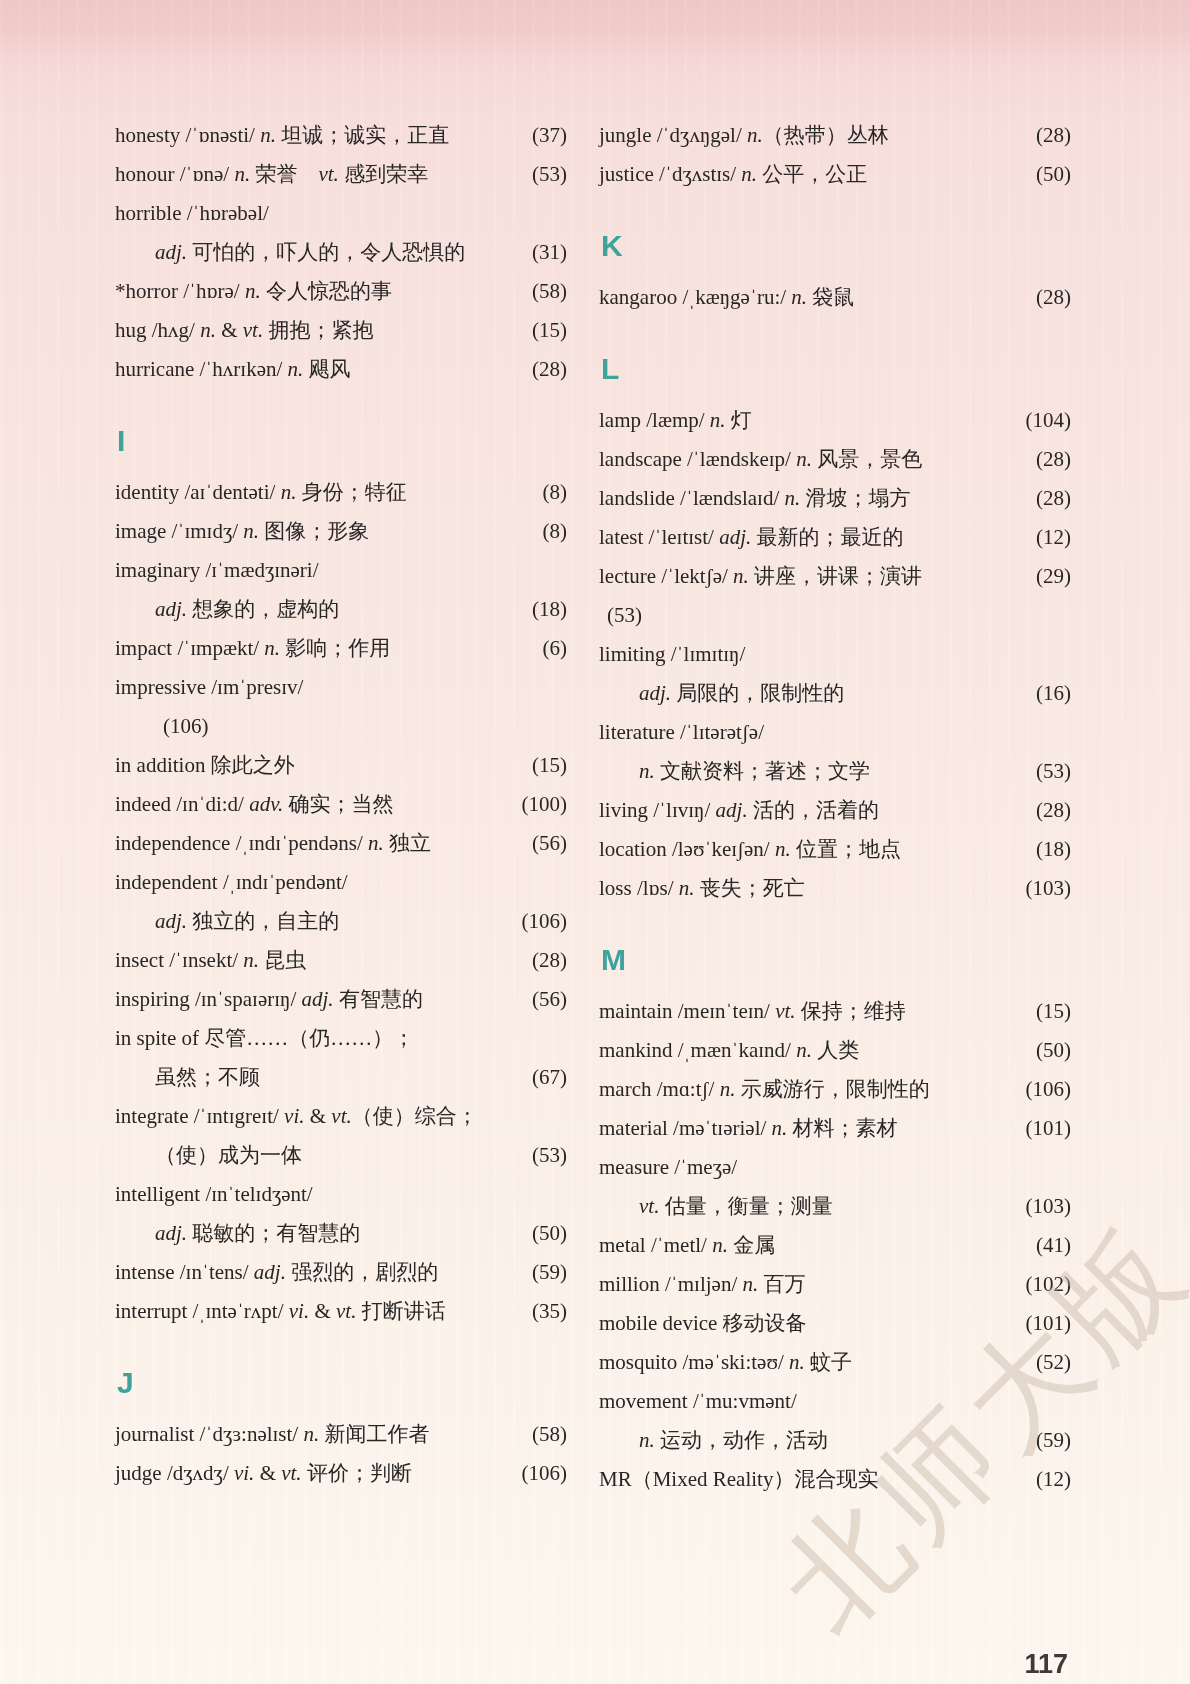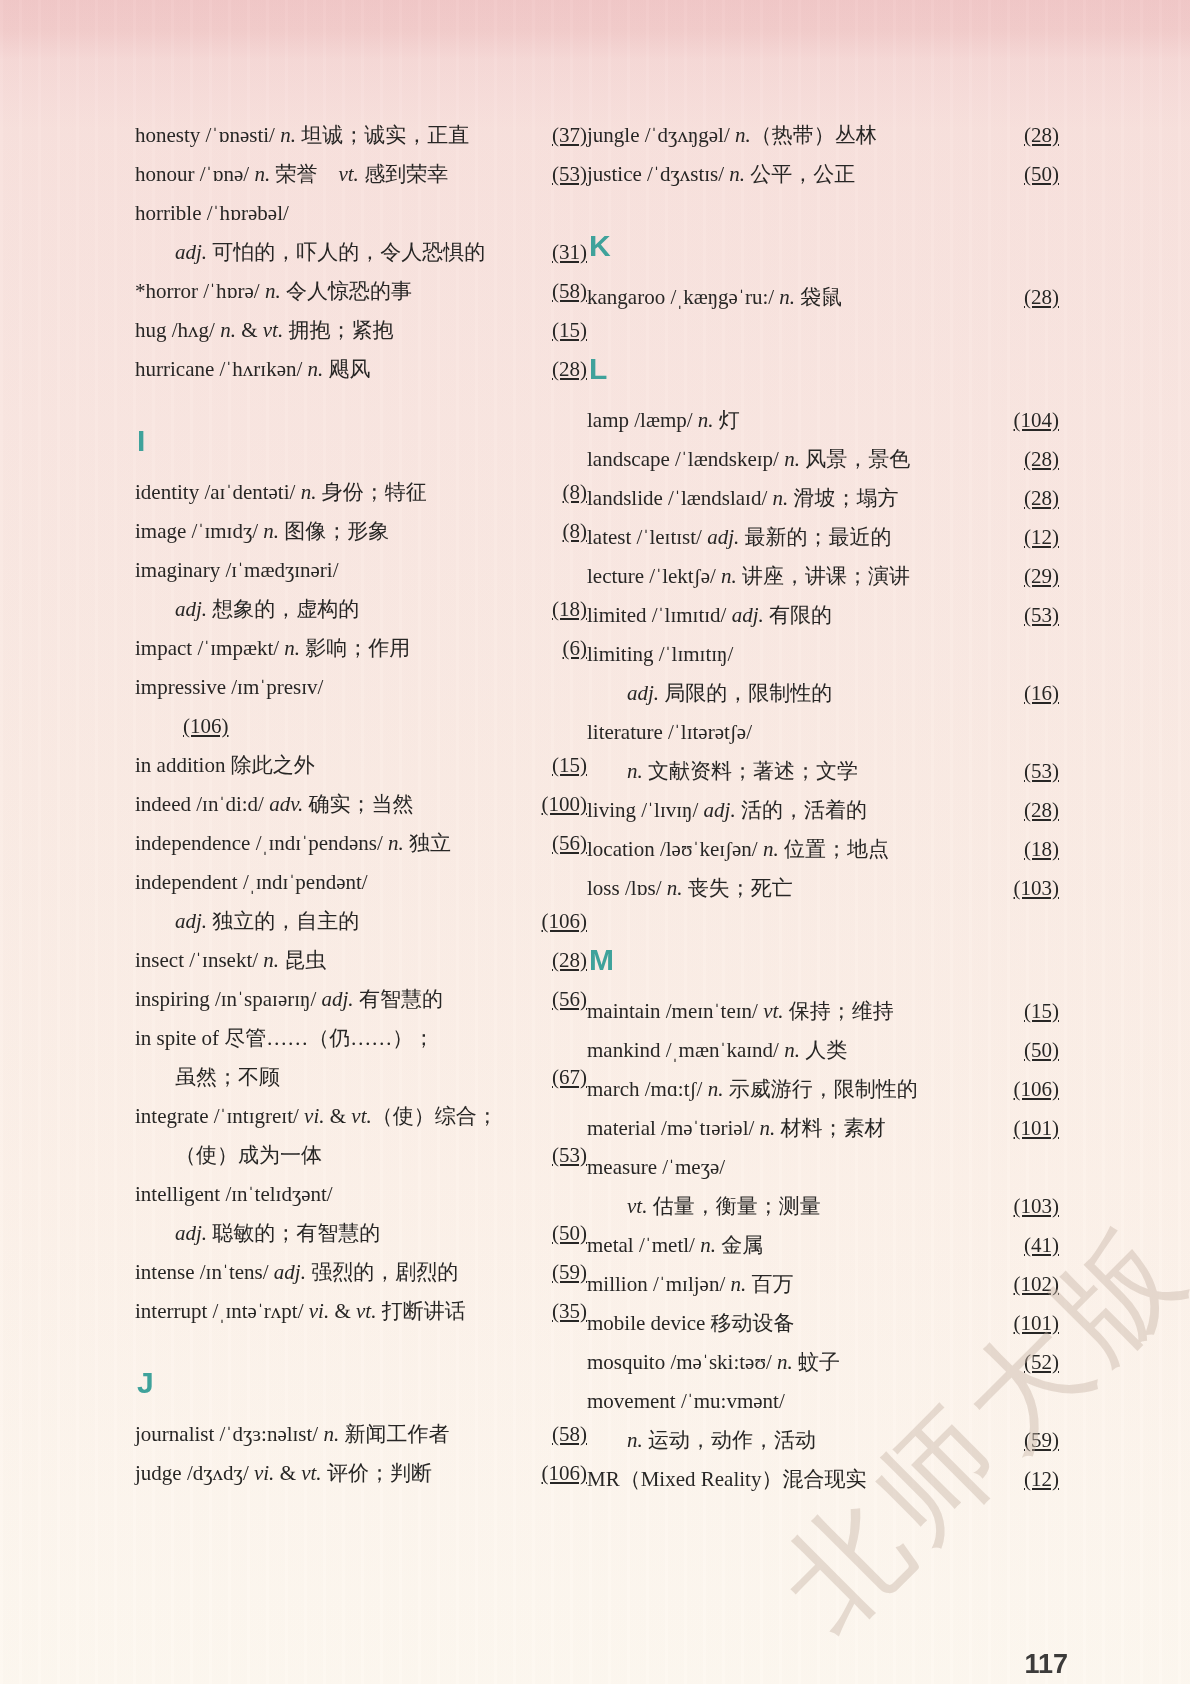--- a/index.html
+++ b/index.html
@@ -14,37 +14,37 @@
     font-family:"Liberation Serif","DejaVu Serif",serif;
     color:#272625;
   }
   .page::before{
     content:"";position:absolute;inset:0;pointer-events:none;
     background:repeating-linear-gradient(90deg,
       rgba(255,255,255,0.045) 0 3px, rgba(120,90,90,0.012) 3px 19px);
   }
   .content{
     position:absolute;left:115px;top:116px;
-    display:flex;margin-left:20px;
+    display:flex;gap:32px;
   }
   .col{display:flex;flex-direction:column;}
   .col-left{width:452px;}
   .col-right{width:472px;}
   .sec-letter{
     font-family:"Liberation Sans","DejaVu Sans",sans-serif;
     font-weight:bold;font-size:30px;line-height:36px;
     margin:34px 0 14px 2px;
   }
   .line{
     display:flex;justify-content:space-between;align-items:baseline;
     line-height:39px;font-size:21px;white-space:nowrap;
   }
   .line .txt i{font-style:italic;}
   .line.ind{padding-left:40px;}
-  .pg{margin-left:8px;flex-shrink:0;text-decoration:underline;}
+  .pg{margin-left:8px;flex-shrink:0;}
   .watermark{
     position:absolute;left:730px;top:1348px;
     font-size:118px;letter-spacing:10px;white-space:nowrap;
     color:rgba(197,179,165,0.42);
     transform:rotate(-45deg);
     pointer-events:none;
     font-family:"Liberation Serif","DejaVu Serif",serif;
   }
   .pagenum{
     position:absolute;right:122px;top:1649px;
@@ -206,21 +206,20 @@
         </div>
         <div class="line">
           <span class="txt"><span>latest /ˈleɪtɪst/ </span><i>adj.</i><span> 最新的；最近的</span></span>
           <span class="pg">(12)</span>
         </div>
         <div class="line">
           <span class="txt"><span>lecture /ˈlektʃə/ </span><i>n.</i><span> 讲座，讲课；演讲</span></span>
           <span class="pg">(29)</span>
         </div>
         <div class="line">
-          <span class="txt"><span>limited /ˈlɪmɪtɪd/ </span><i>adj.</i><span> 有限的</span></span>
           <span class="pg">(53)</span>
         </div>
         <div class="line">
           <span class="txt"><span>limiting /ˈlɪmɪtɪŋ/</span></span>
         </div>
         <div class="line ind">
           <span class="txt"><i>adj.</i><span> 局限的，限制性的</span></span>
           <span class="pg">(16)</span>
         </div>
         <div class="line">

